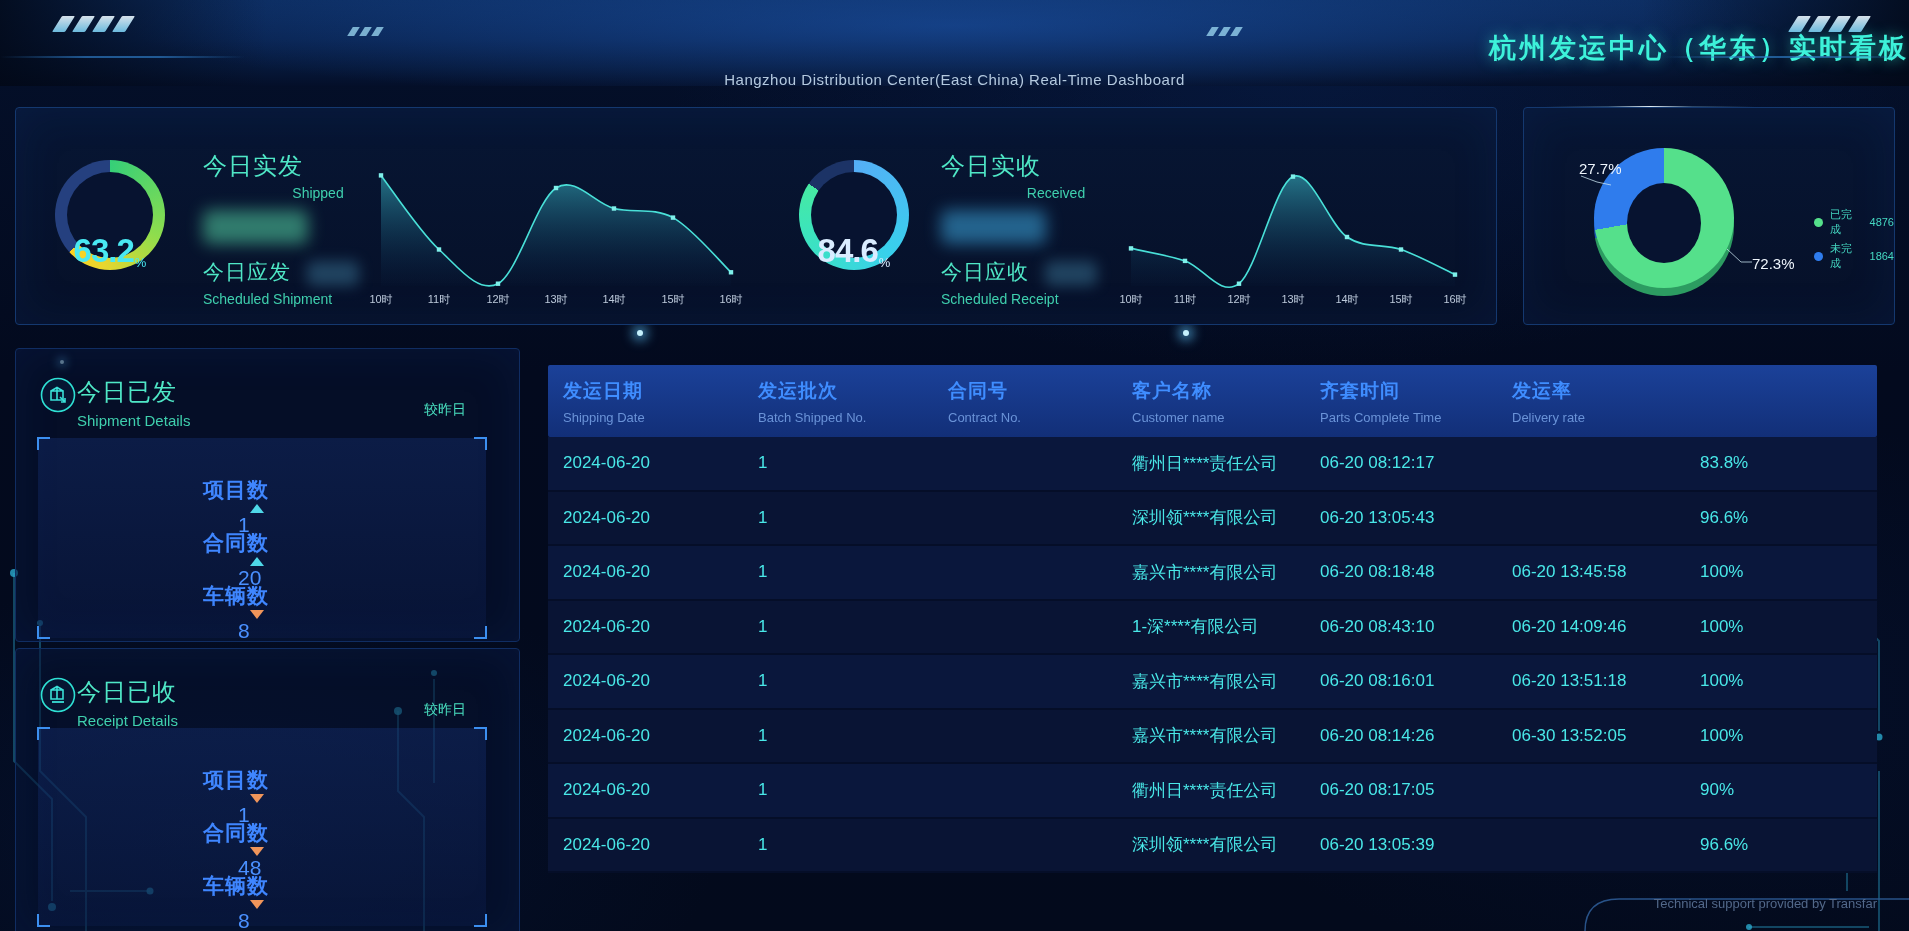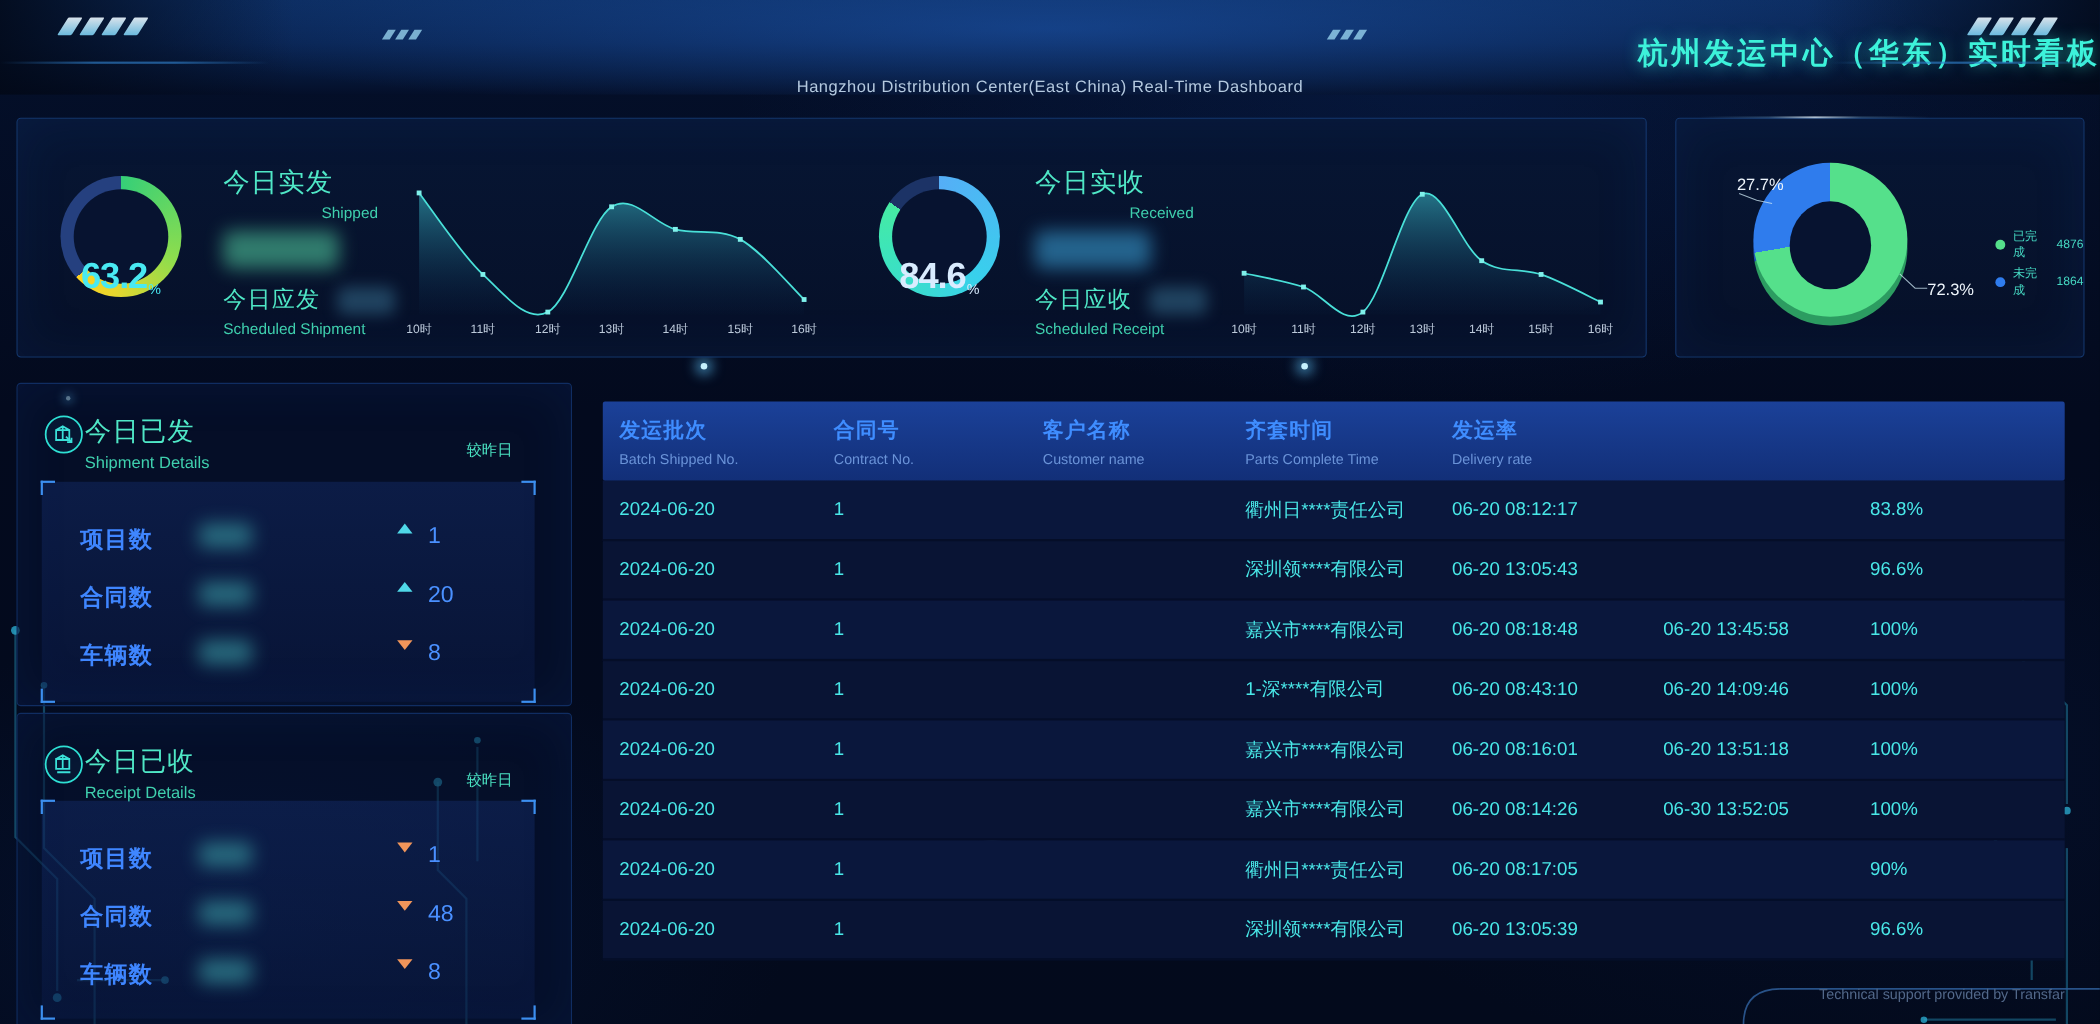--- a/index.html
+++ b/index.html
@@ -79,21 +79,21 @@
   .ph-sub{font-size:15px;color:#3fd0ae;margin-top:4px;}
   .compare{position:absolute;right:53px;top:52px;font-size:14px;color:#49e0c0;}
   .stat-box{position:absolute;left:22px;width:448px;background:linear-gradient(180deg,rgba(25,55,130,.34),rgba(14,33,86,.30));}
   .sidep.ship .stat-box{top:89px;height:200px;}
   .sidep.recv .stat-box{top:79px;height:198px;}
   .corner{position:absolute;width:13px;height:13px;border:0 solid #3c8ff0;}
   .corner.tl{left:-1px;top:-1px;border-left-width:2px;border-top-width:2px;}
   .corner.tr{right:-1px;top:-1px;border-right-width:2px;border-top-width:2px;}
   .corner.bl{left:-1px;bottom:-1px;border-left-width:2px;border-bottom-width:2px;}
   .corner.br{right:-1px;bottom:-1px;border-right-width:2px;border-bottom-width:2px;}
-  .srow{display:flex;align-items:flex-start;height:26px;margin:27px 45px 0 35px;}
+  .srow{display:flex;align-items:center;height:26px;margin:27px 45px 0 35px;flex-direction:column;}
   .srow:first-child{margin-top:38px;}
   .slabel{width:108px;font-size:21px;font-weight:bold;color:#3f86ff;letter-spacing:1px;}
   .sblob{width:48px;height:22px;border-radius:5px;background:#2e7a8a;filter:blur(8px);opacity:.85;}
   .sspace{flex:1;}
   .arr{width:0;height:0;border-left:7px solid transparent;border-right:7px solid transparent;}
   .arr.up{border-bottom:9px solid #4fd8e8;}
   .arr.down{border-top:9px solid #f0955a;}
   .sdelta{width:52px;margin-left:14px;font-size:21px;color:#4a90ff;}
 
   
@@ -395,20 +395,24 @@
             <span class="sdelta">8</span>
           </div>
         </div>
     </div>
   </section>
 
   <section class="tablep">
     <div class="thead">
         <div class="tgrid" id="thead-grid">
           <div>
+            <div class="hcn">发运日期</div>
+            <div class="hen">Shipping Date</div>
+          </div>
+          <div>
             <div class="hcn">发运批次</div>
             <div class="hen">Batch Shipped No.</div>
           </div>
           <div>
             <div class="hcn">合同号</div>
             <div class="hen">Contract No.</div>
           </div>
           <div>
             <div class="hcn">客户名称</div>
             <div class="hen">Customer name</div>

